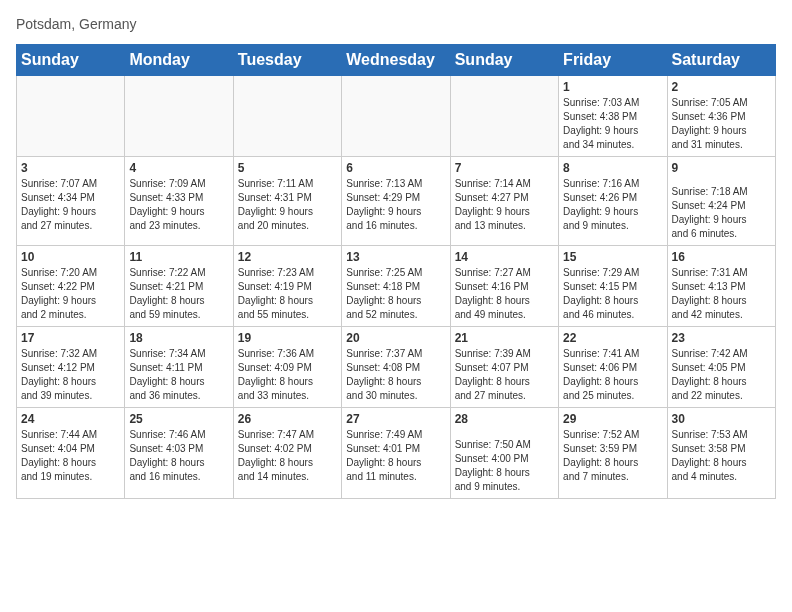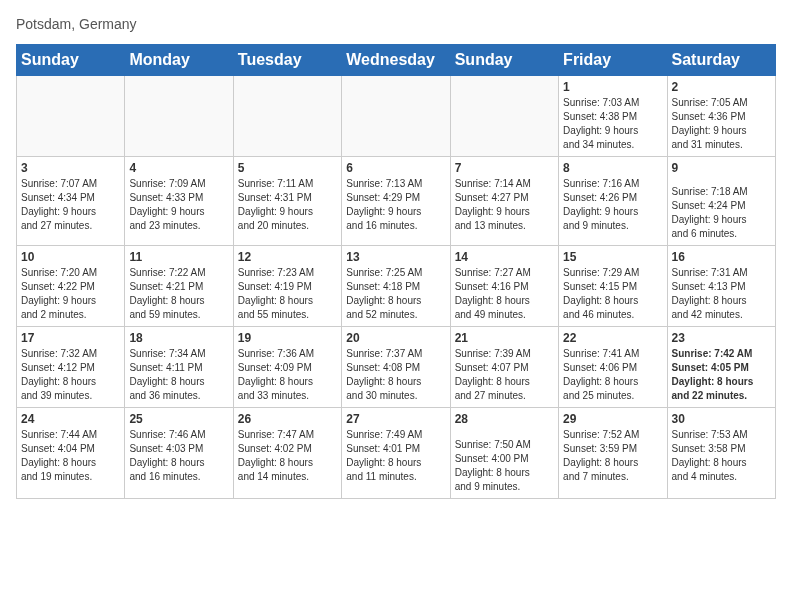--- a/index.html
+++ b/index.html
@@ -267,21 +267,21 @@
         </td>
         <td>
           <div class="day-num">22</div>
           <div class="day-info" style="white-space: pre-line;">Sunrise: 7:41 AM
 Sunset: 4:06 PM
 Daylight: 8 hours
 and 25 minutes.</div>
         </td>
         <td>
           <div class="day-num">23</div>
-          <div class="day-info" style="white-space: pre-line; font-weight: bold;">Sunrise: 7:42 AM
+          <div class="day-info" style="white-space: pre-line;">Sunrise: 7:42 AM
 Sunset: 4:05 PM
 Daylight: 8 hours
 and 22 minutes.</div>
         </td>
       </tr>
       <tr>
         <td>
           <div class="day-num">24</div>
           <div class="day-info" style="white-space: pre-line;">Sunrise: 7:44 AM
 Sunset: 4:04 PM

